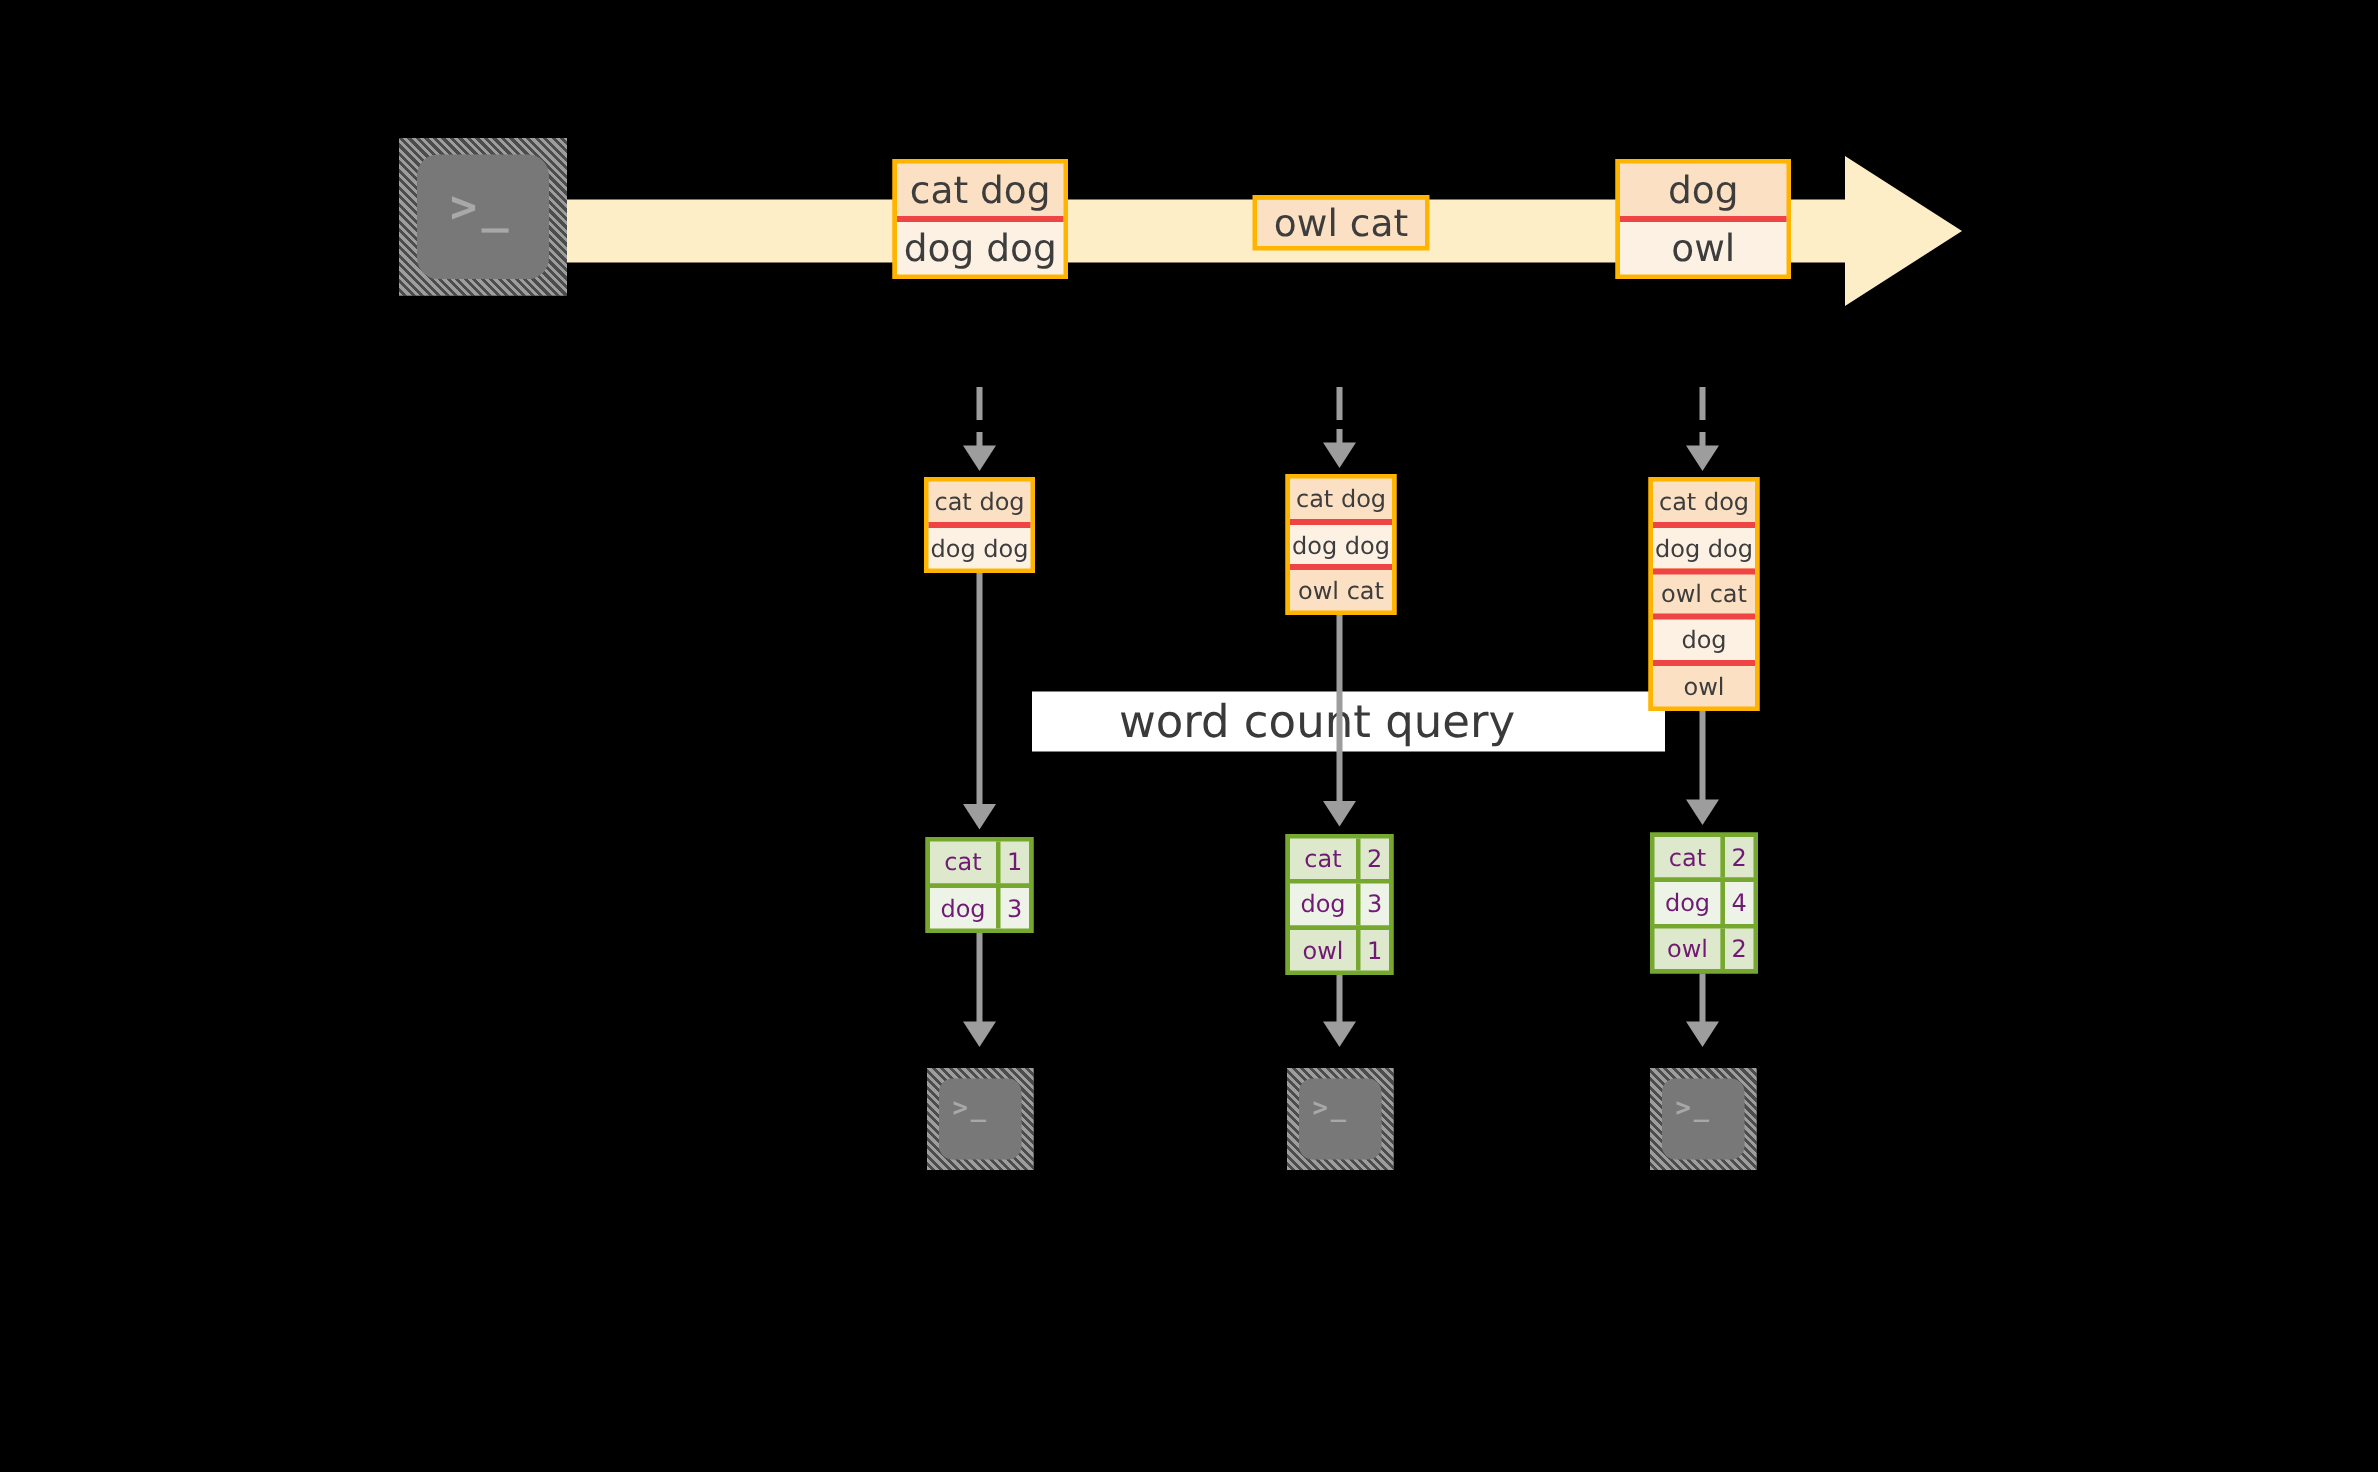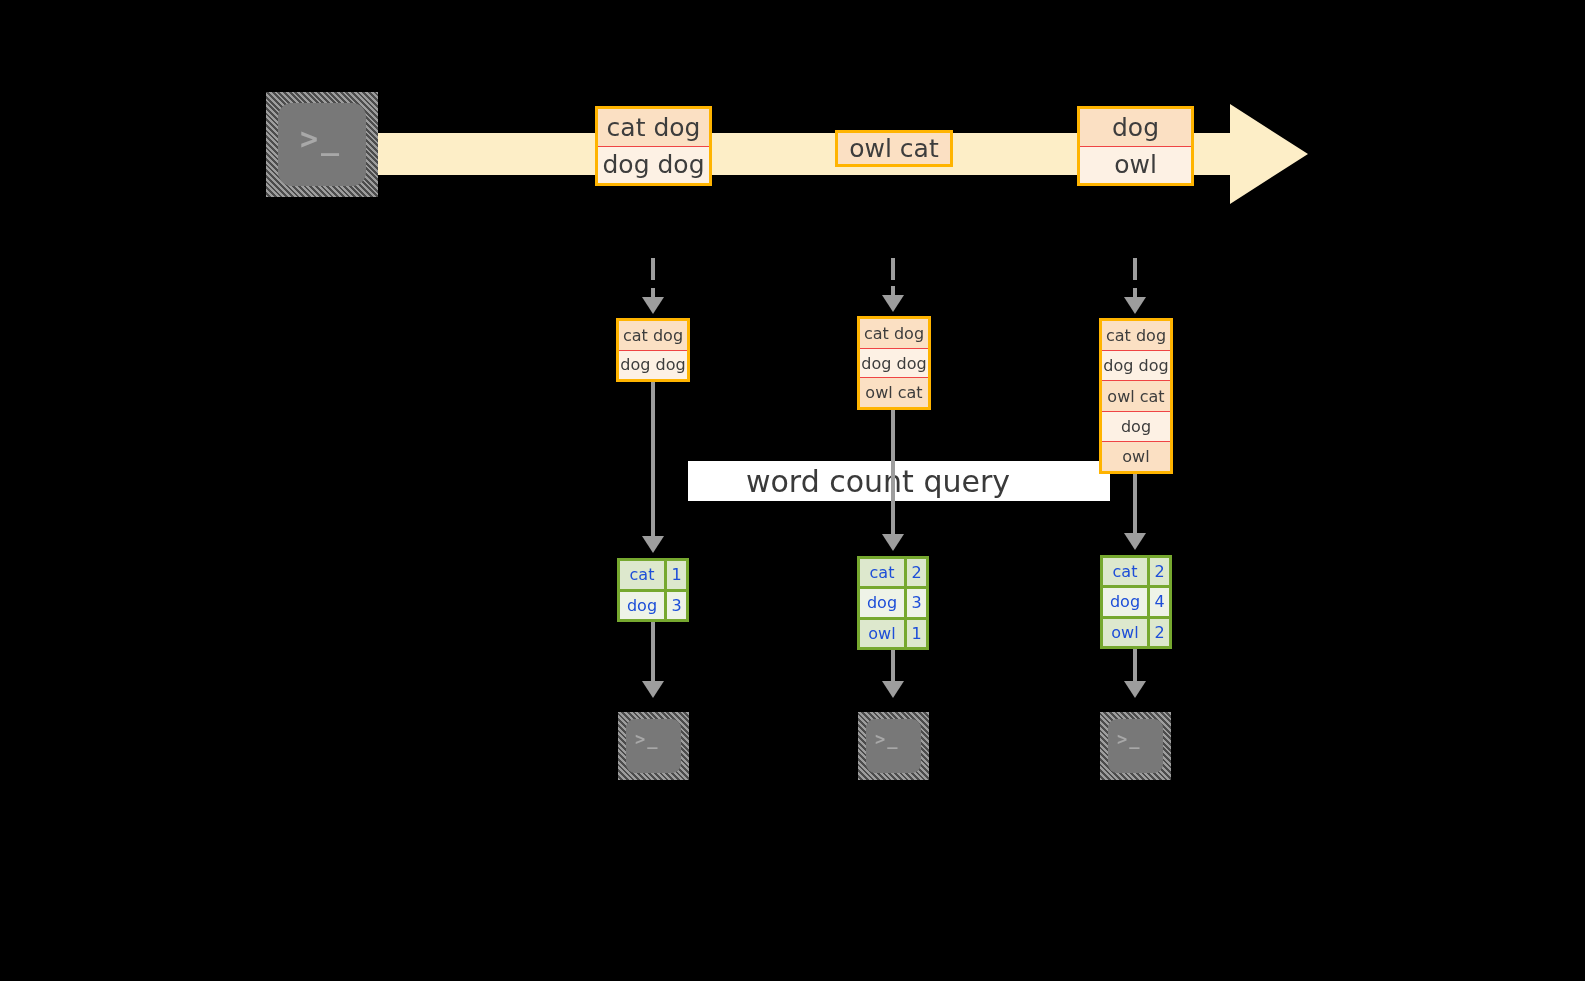--- a/index.html
+++ b/index.html
@@ -63,21 +63,21 @@
     box-sizing: border-box;
     flex: 1 1 auto;
     display: flex;
     align-items: center;
     justify-content: center;
     color: #3d3d3d;
     white-space: nowrap;
   }
   .obox .orow.dark  { background: #fbe0c3; }
   .obox .orow.light { background: #fdf1e4; }
-  .obox .orow + .orow { border-top: 1px solid #ef4444; }
+  .obox .orow + .orow { border-top: 4px solid #ef4444; }
 
   .obox.big  .orow { font-size: 25px; }
   .obox.small .orow { font-size: 16px; }
 
   
   .gbox {
     position: absolute;
     box-sizing: border-box;
     border: 3px solid #76a82f;
     background: #76a82f;
@@ -89,21 +89,21 @@
     display: flex;
     box-sizing: border-box;
   }
   .gbox .grow + .grow { border-top: 3px solid #76a82f; }
   .gbox .gcell {
     box-sizing: border-box;
     display: flex;
     align-items: center;
     justify-content: center;
     font-size: 16px;
-    color: #1d4ed8;
+    color: #701a75;
     white-space: nowrap;
   }
   .gbox .gcell.word { flex: 0 0 44px; }
   .gbox .gcell.num  { flex: 1 1 auto; border-left: 3px solid #76a82f; }
   .gbox .grow.dark  .gcell { background: #dde8cd; }
   .gbox .grow.light .gcell { background: #eef3e7; }
 
   
   .vline {
     position: absolute;

